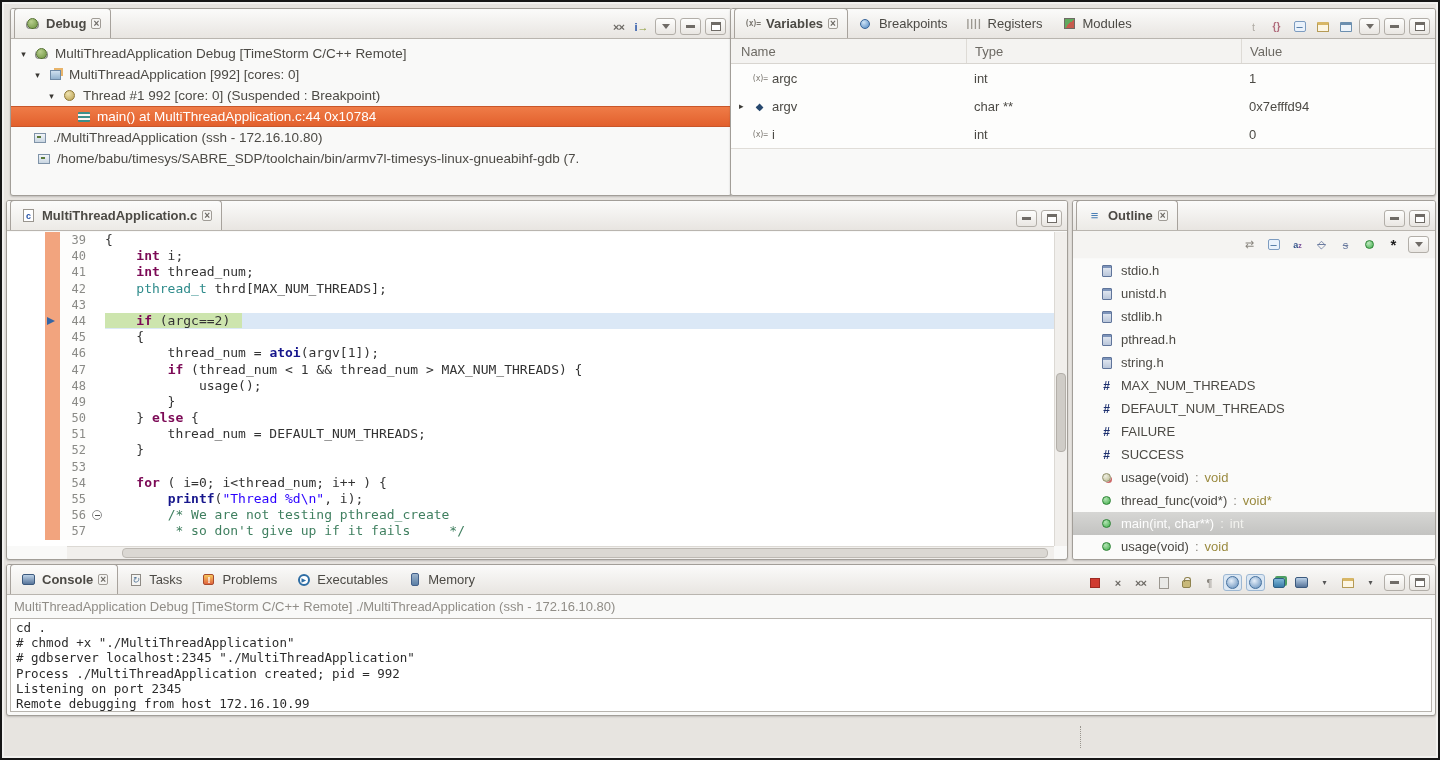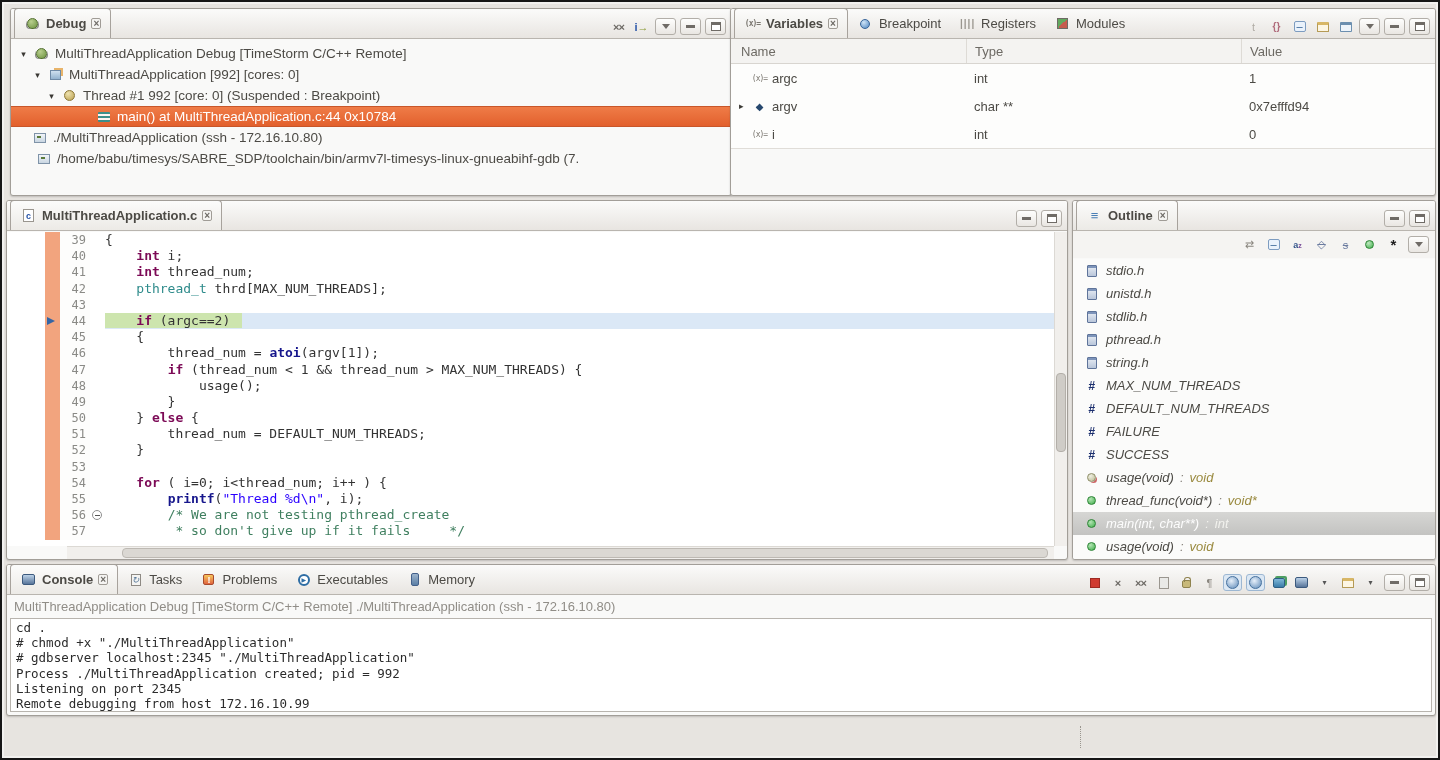--- a/index.html
+++ b/index.html
@@ -142,22 +142,22 @@
   .vscroll .thumb { position:absolute; left:1px; right:1px; top:45%; height:25%; background:#cfccc7;
                     border:1px solid #b3afa9; border-radius:4px; }
   .hscroll { position:absolute; left:60px; right:13px; bottom:0; height:13px; background:#f1efec; border-top:1px solid #dcd9d4; }
   .hscroll .thumb { position:absolute; top:1px; bottom:1px; left:55px; right:6px; background:#dbd8d3;
                     border:1px solid #bdb9b3; border-radius:4px; }
 
   
   .outline-toolbar { height:27px; display:flex; justify-content:flex-end; align-items:center; gap:5px; padding-right:6px;
                      background:#f5f4f2; }
   .outline-list { background:#fbfbfa; position:absolute; top:58px; left:0; right:0; bottom:0; overflow:hidden; }
-  .outline-item { height:23px; display:flex; align-items:center; gap:6px; padding-left:10px; font-size:13px; color:#4c4a45;
-                  white-space:nowrap;font-style:italic; }
+  .outline-item { height:23px; display:flex; align-items:center; gap:6px; padding-left:25px; font-size:13px; color:#4c4a45;
+                  white-space:nowrap; }
   .outline-item .ret-colon { color:#8a867f; } .outline-item .ret-type { color:#9a8a3f; }
   .outline-item.selected { background:linear-gradient(#d6d6d4,#c3c3c1); color:#fdfdfd; }
   .outline-item.selected .ret-colon, .outline-item.selected .ret-type { color:#f2f2ee; }
 
   
   .console-status { font-size:13px; color:#908d87; padding:4px 7px 2px; white-space:nowrap; overflow:hidden; }
   .console-out { position:absolute; top:53px; left:3px; right:3px; bottom:3px; background:#fff; border:1px solid #b8b4ae;
                  font-family:"DejaVu Sans Mono",monospace; font-size:12.5px; line-height:15.2px; padding:1px 5px;
                  color:#2b2b2b; overflow:hidden; white-space:pre; }
 
@@ -210,21 +210,21 @@
           </span>
           <span>MultiThreadApplication [992] [cores: 0]</span>
         </div>
         <div class="tree-row" style="padding-left: 36px;">
           <span class="exp">▾</span>
           <span class="icw">
             <i class="g-thread"></i>
           </span>
           <span>Thread #1 992 [core: 0] (Suspended : Breakpoint)</span>
         </div>
-        <div class="tree-row selected" style="padding-left: 70px;">
+        <div class="tree-row selected" style="padding-left: 50px;">
           <span class="exp"></span>
           <span class="icw">
             <i class="g-frame"></i>
           </span>
           <span>main() at MultiThreadApplication.c:44 0x10784</span>
         </div>
         <div class="tree-row" style="padding-left: 6px;">
           <span class="exp"></span>
           <span class="icw">
             <i class="g-term"></i>
@@ -247,21 +247,21 @@
           <span class="icw">
             <span class="g-varx">(x)=</span>
           </span>
           <span>Variables</span>
           <span class="closebox">×</span>
         </div>
         <div class="tab">
           <span class="icw">
             <i class="g-bp"></i>
           </span>
-          <span>Breakpoint</span>
+          <span>Breakpoints</span>
         </div>
         <div class="tab">
           <span class="icw">
             <span class="g-reg">||||</span>
           </span>
           <span>Registers</span>
         </div>
         <div class="tab">
           <span class="icw">
             <i class="g-mod"></i>

